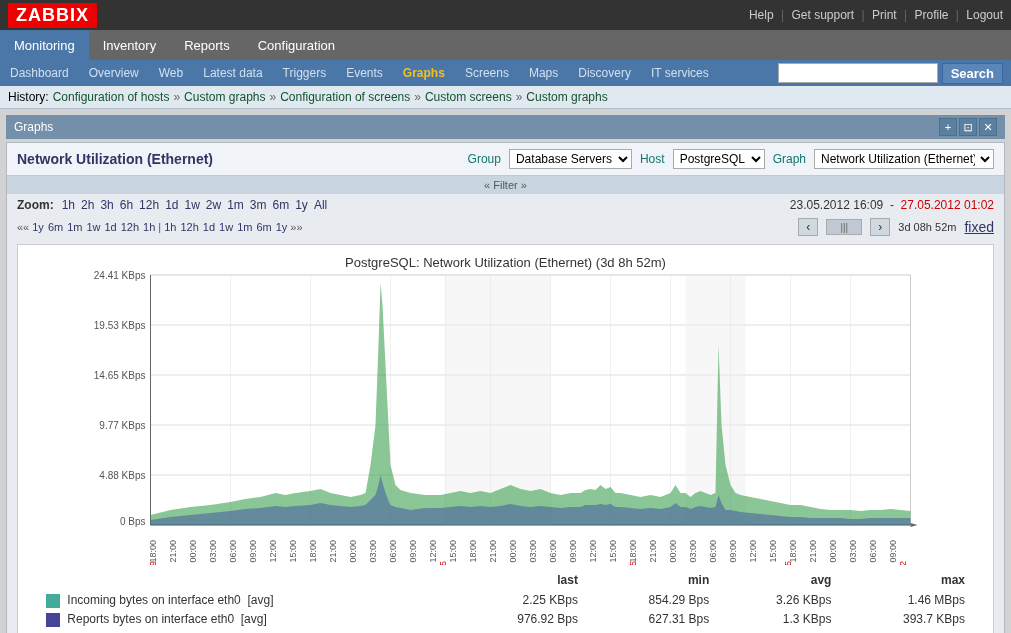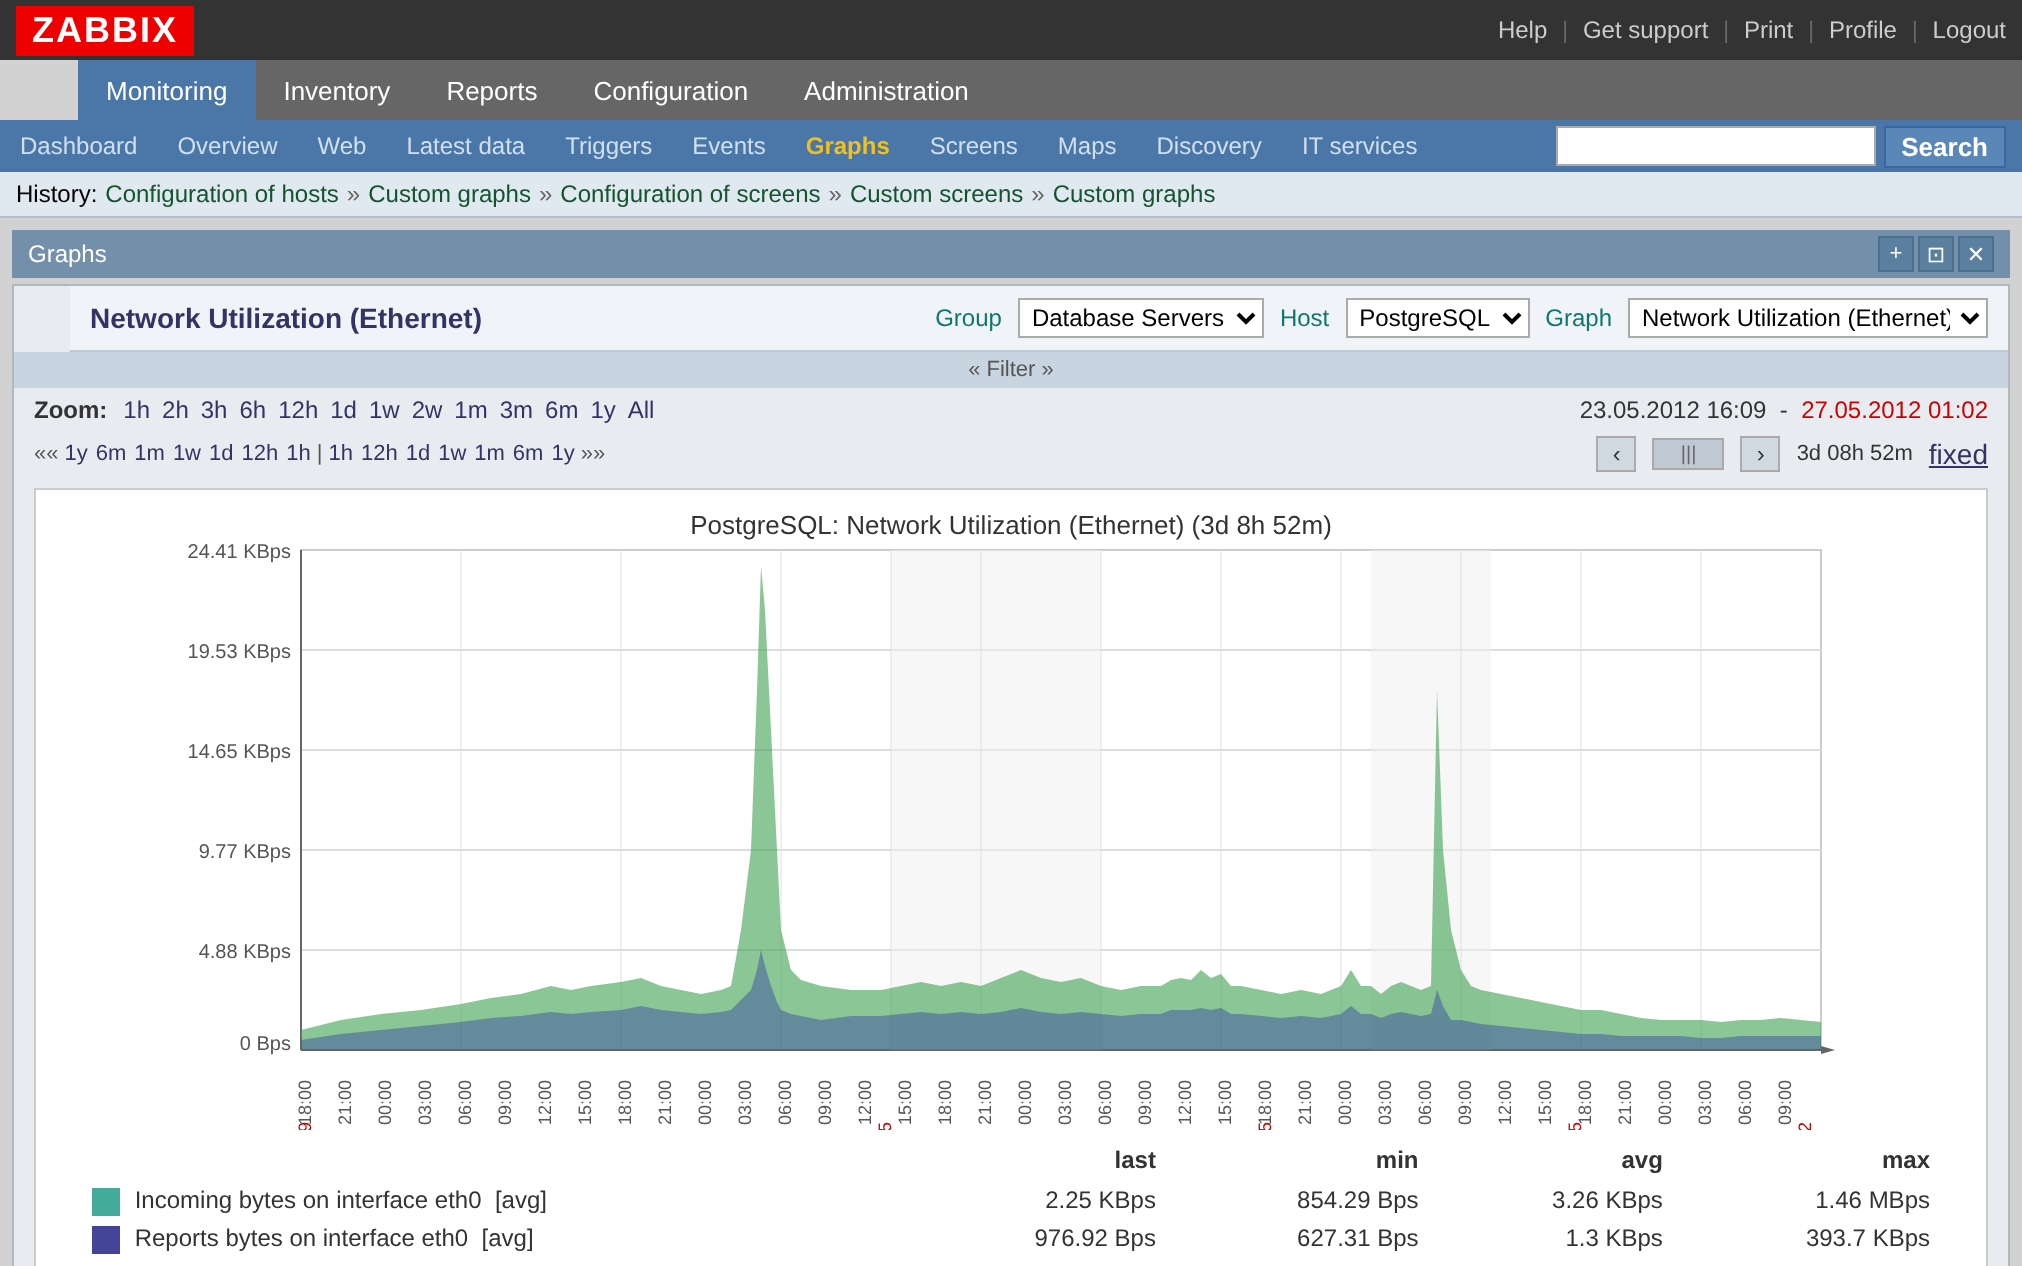--- a/index.html
+++ b/index.html
@@ -6,21 +6,21 @@
     body { font-family: Arial, Helvetica, sans-serif; font-size: 12px; background: #d2d2d2; }
 
     
     #topbar { background: #333; display: flex; justify-content: space-between; align-items: center; padding: 12px 8px; height: 30px; }
     #logo { background: #e00; color: #fff; font-weight: bold; font-size: 18px; padding: 2px 8px; letter-spacing: 1px; }
     #top-links { color: #ccc; font-size: 12px; }
     #top-links a { color: #ccc; text-decoration: none; }
     #top-links span { margin: 0 4px; color: #666; }
 
     
-    #main-nav { background: #666; display: flex; align-items: stretch; height: 30px; margin-left: 39px; }
+    #main-nav { background: #666; display: flex; align-items: stretch; height: 30px; }
     .main-nav-item { color: #fff; padding: 0 14px; display: flex; align-items: center; cursor: pointer; font-size: 13px; text-decoration: none; }
     .main-nav-item.active { background: #4a76a8; }
 
     
     #sub-nav { background: #4a76a8; display: flex; align-items: center; height: 26px; justify-content: space-between; }
     #sub-nav-left { display: flex; align-items: stretch; height: 100%; }
     .sub-nav-item { color: #d0e0f0; padding: 0 10px; display: flex; align-items: center; cursor: pointer; font-size: 12px; text-decoration: none; }
     .sub-nav-item.active { color: #f0c020; font-weight: bold; }
     #search-area { display: flex; align-items: center; padding: 0 8px; gap: 4px; }
     #search-input { width: 160px; height: 20px; border: 1px solid #aaa; font-size: 12px; padding: 0 4px; }
@@ -31,21 +31,21 @@
     #breadcrumb a { color: #14532d; text-decoration: none; }
     .bc-sep { color: #666; }
 
     
     #content { background: #d2d2d2; padding: 6px; }
     #graphs-bar-icons { display: flex; gap: 2px; }
     .bar-icon { width: 18px; height: 18px; background: #5a7f9f; border: 1px solid #4a6f8f; color: #fff; display: flex; align-items: center; justify-content: center; cursor: pointer; font-size: 11px; }
 
     
     #graph-panel { background: #e8ecf0; border: 1px solid #b0b8c0; padding: 0; }
-    #graph-header { background: #f0f4f8; padding: 6px 10px; display: flex; align-items: center; gap: 8px; border-bottom: 1px solid #c0c8d0; margin-left: 28px; }
+    #graph-header { background: #f0f4f8; padding: 6px 10px; display: flex; align-items: center; gap: 8px; border-bottom: 1px solid #c0c8d0; }
     #graph-title { font-weight: bold; font-size: 14px; color: #336; flex: 1; }
     .filter-label { color: #0f766e; font-size: 12px; }
     .filter-select { height: 20px; font-size: 12px; border: 1px solid #aaa; background: #fff; padding: 0 2px; }
     #filter-bar { background: #c8d4e0; text-align: center; padding: 3px; font-size: 11px; color: #555; cursor: pointer; }
 
     
     #zoom-bar { padding: 4px 10px; display: flex; justify-content: space-between; align-items: center; background: #e8ecf0; }
     #zoom-left { display: flex; align-items: center; gap: 2px; }
     .zoom-label { font-weight: bold; font-size: 12px; color: #333; margin-right: 4px; }
     .zoom-link { color: #336; text-decoration: none; font-size: 12px; padding: 0 2px; }
@@ -95,21 +95,20 @@
     <span>|</span>
     <a>Logout</a>
   </div>
 </div>
 
 <div id="main-nav">
   <a class="main-nav-item active">Monitoring</a>
   <a class="main-nav-item">Inventory</a>
   <a class="main-nav-item">Reports</a>
   <a class="main-nav-item">Configuration</a>
-  <a class="main-nav-item">Administration</a>
 </div>
 
 <div id="sub-nav">
   <div id="sub-nav-left">
     <a class="sub-nav-item">Dashboard</a>
     <a class="sub-nav-item">Overview</a>
     <a class="sub-nav-item">Web</a>
     <a class="sub-nav-item">Latest data</a>
     <a class="sub-nav-item">Triggers</a>
     <a class="sub-nav-item">Events</a>

